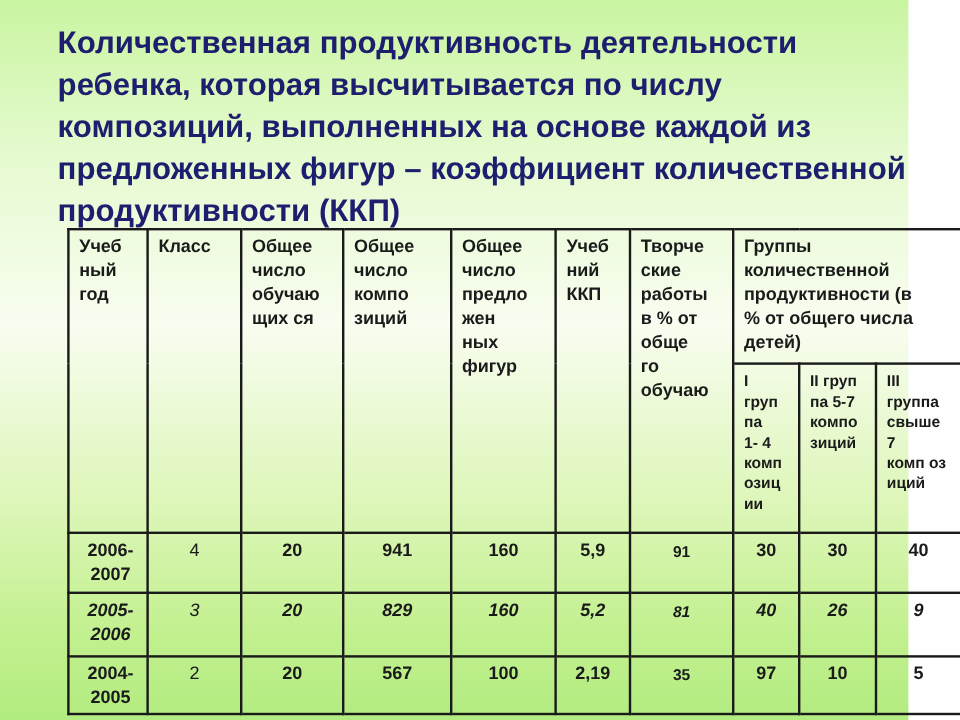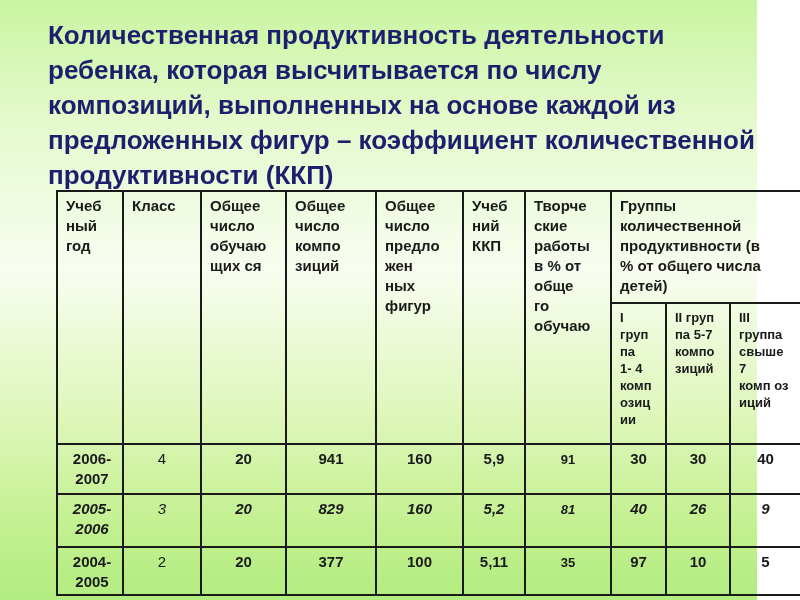--- a/index.html
+++ b/index.html
@@ -156,23 +156,23 @@
         <td class="num">40</td>
         <td class="num">26</td>
         <td class="num">9</td>
       </tr>
 
       <tr class="r2">
         <td class="year">2004-
 2005</td>
         <td class="num cls">2</td>
         <td class="num">20</td>
-        <td class="num">377</td>
+        <td class="num">567</td>
         <td class="num">100</td>
-        <td class="num">5,11</td>
+        <td class="num">2,19</td>
         <td class="num creative">35</td>
         <td class="num">97</td>
         <td class="num">10</td>
         <td class="num">5</td>
       </tr>
     </tbody>
   </table>
 </div>
 
 </body></html>

